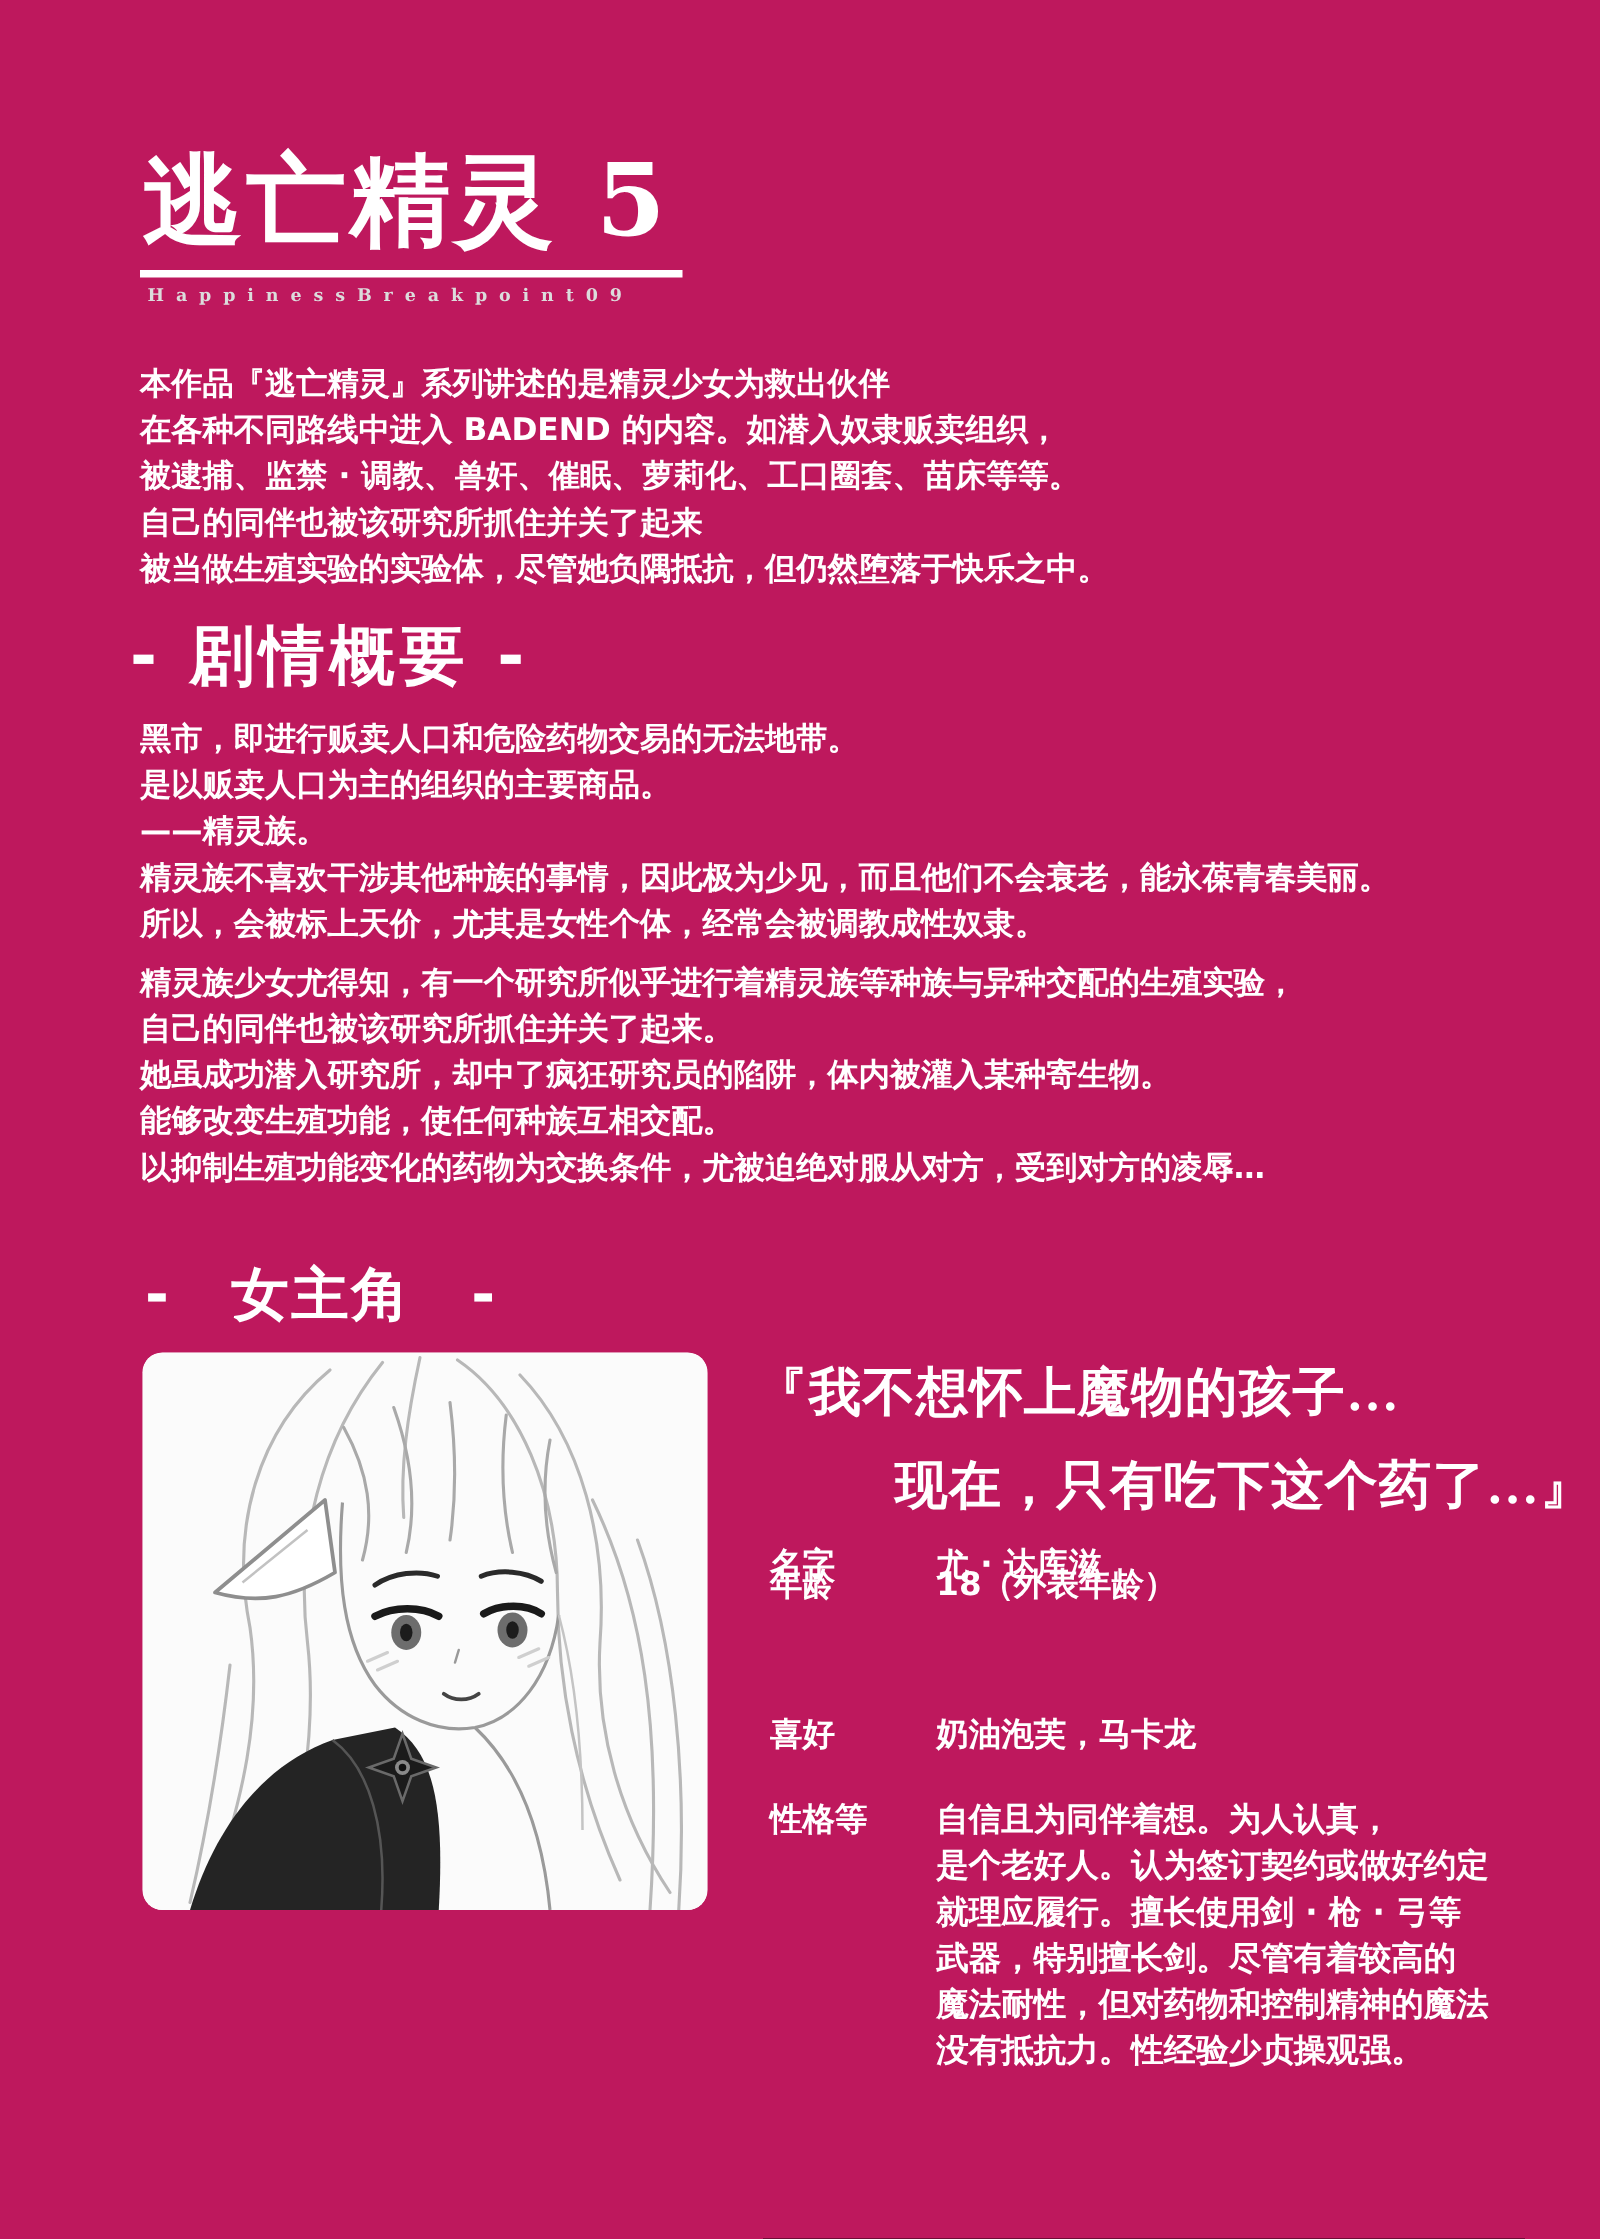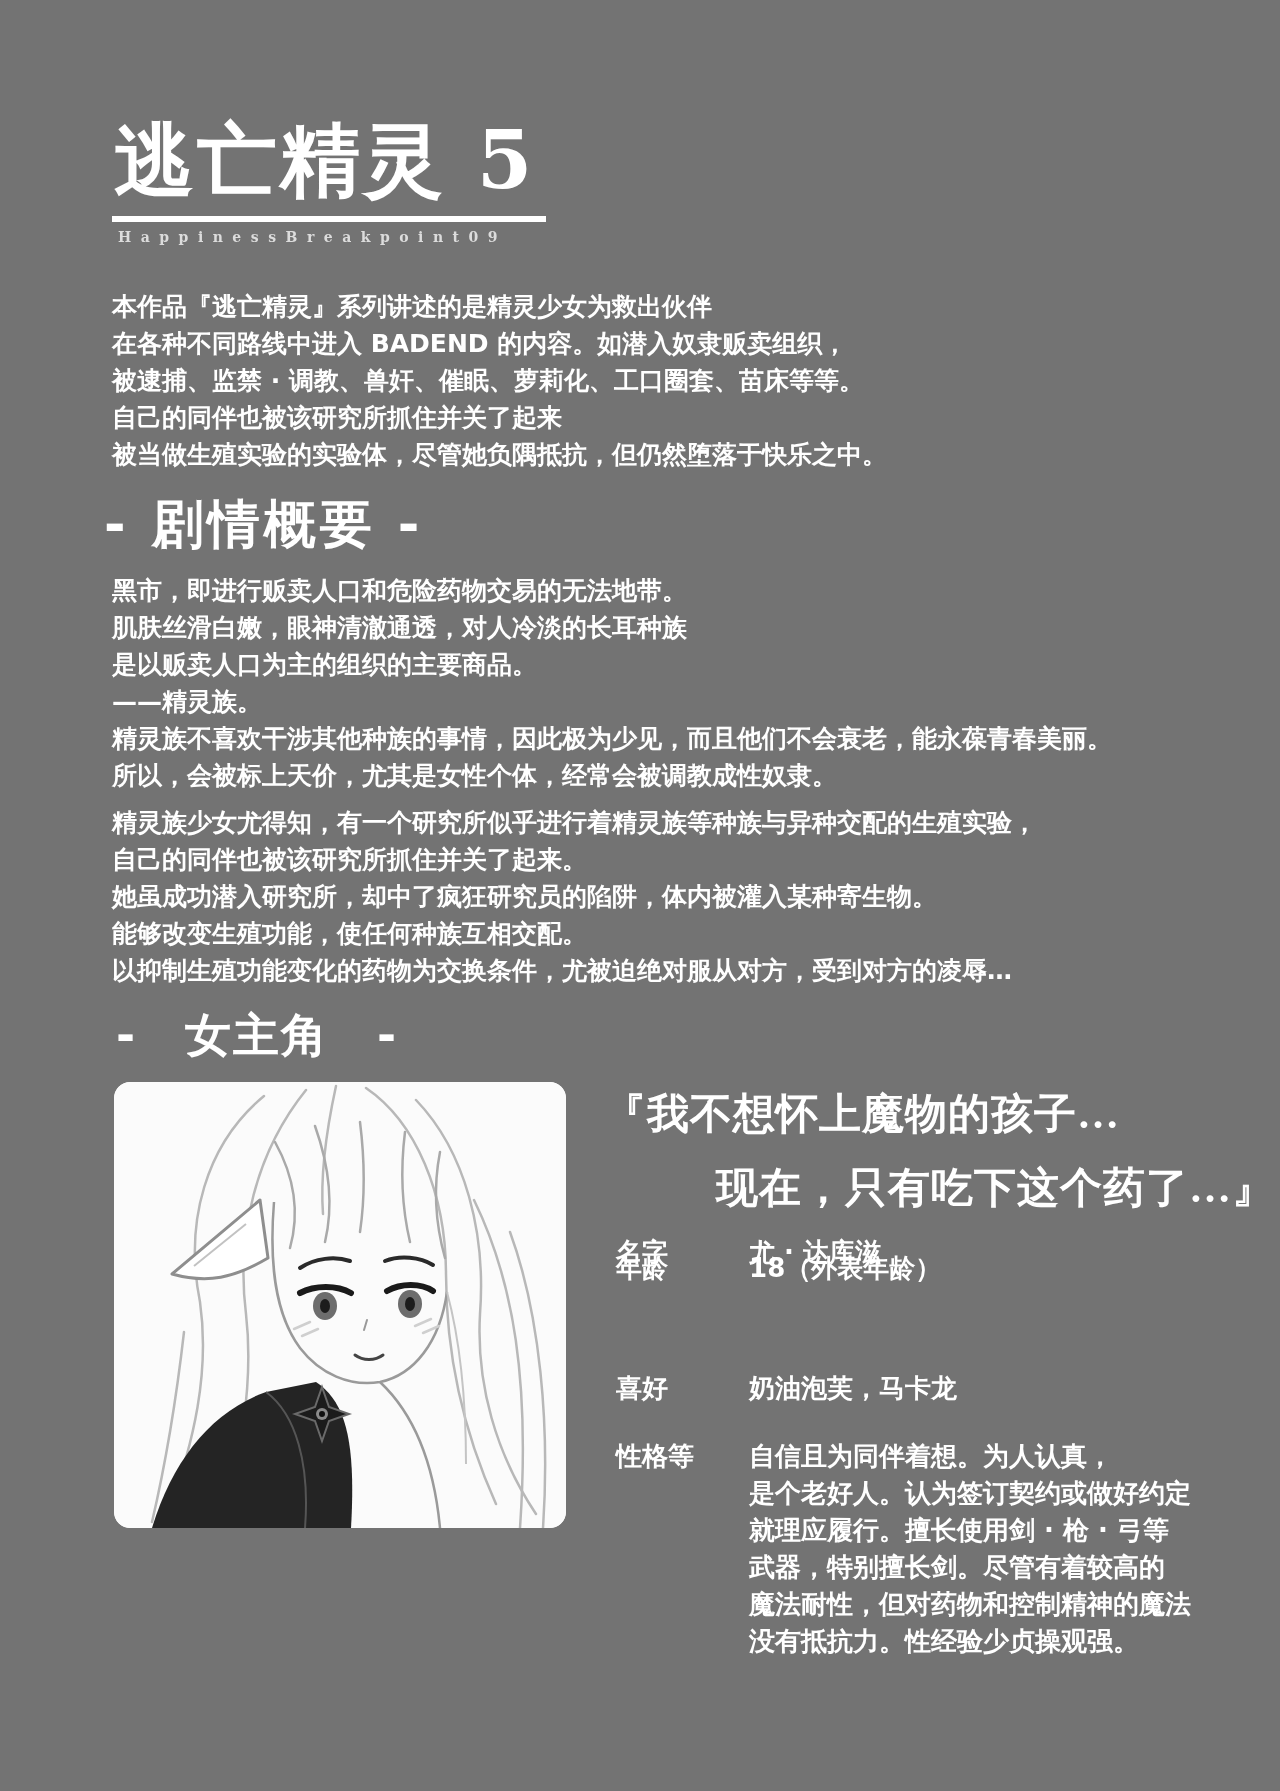--- a/index.html
+++ b/index.html
@@ -1,20 +1,20 @@
 <!DOCTYPE html>
 <html><head>
 <meta charset="utf-8">
 <style>
   * { margin:0; padding:0; box-sizing:border-box; }
   html,body { background:#000; }
   #page {
     position:relative;
     width:1280px; height:1791px;
-    background:#737373;
+    background:#be185d;
     color:#fff;
     font-family:"DejaVu Sans", sans-serif;
     font-weight:bold;
     overflow:hidden;
   }
   .abs { position:absolute; }
 
   
   #main-title{
     left:112px; top:116px;
@@ -91,21 +91,20 @@
     <div>被逮捕、监禁 · 调教、兽奸、催眠、萝莉化、工口圈套、苗床等等。</div>
     <div>自己的同伴也被该研究所抓住并关了起来</div>
     <div>被当做生殖实验的实验体，尽管她负隅抵抗，但仍然堕落于快乐之中。</div>
   </div>
 
   <h2 id="plot-heading" class="abs section-heading">- 剧情概要 -</h2>
 
   <div id="plot" class="abs body-text">
     <div class="para">
       <div>黑市，即进行贩卖人口和危险药物交易的无法地带。</div>
-      <div>肌肤丝滑白嫩，眼神清澈通透，对人冷淡的长耳种族</div>
       <div>是以贩卖人口为主的组织的主要商品。</div>
       <div>——精灵族。</div>
     </div>
     <div class="para">
       <div>精灵族不喜欢干涉其他种族的事情，因此极为少见，而且他们不会衰老，能永葆青春美丽。</div>
       <div>所以，会被标上天价，尤其是女性个体，经常会被调教成性奴隶。</div>
     </div>
     <div class="para gap-sm">
       <div>精灵族少女尤得知，有一个研究所似乎进行着精灵族等种族与异种交配的生殖实验，</div>
       <div>自己的同伴也被该研究所抓住并关了起来。</div>

